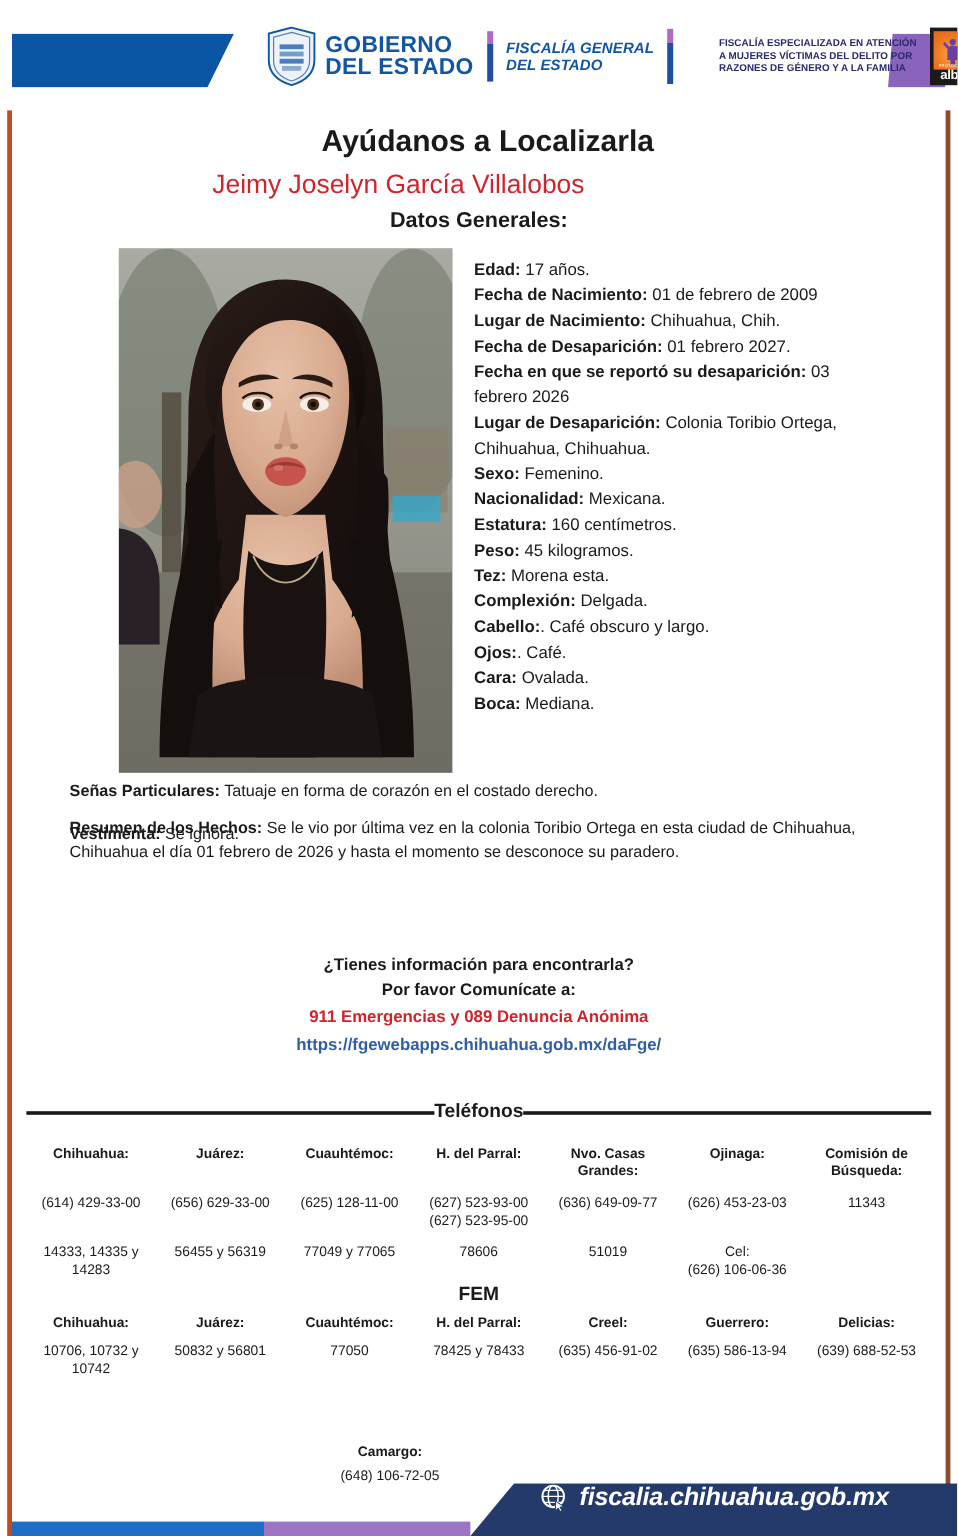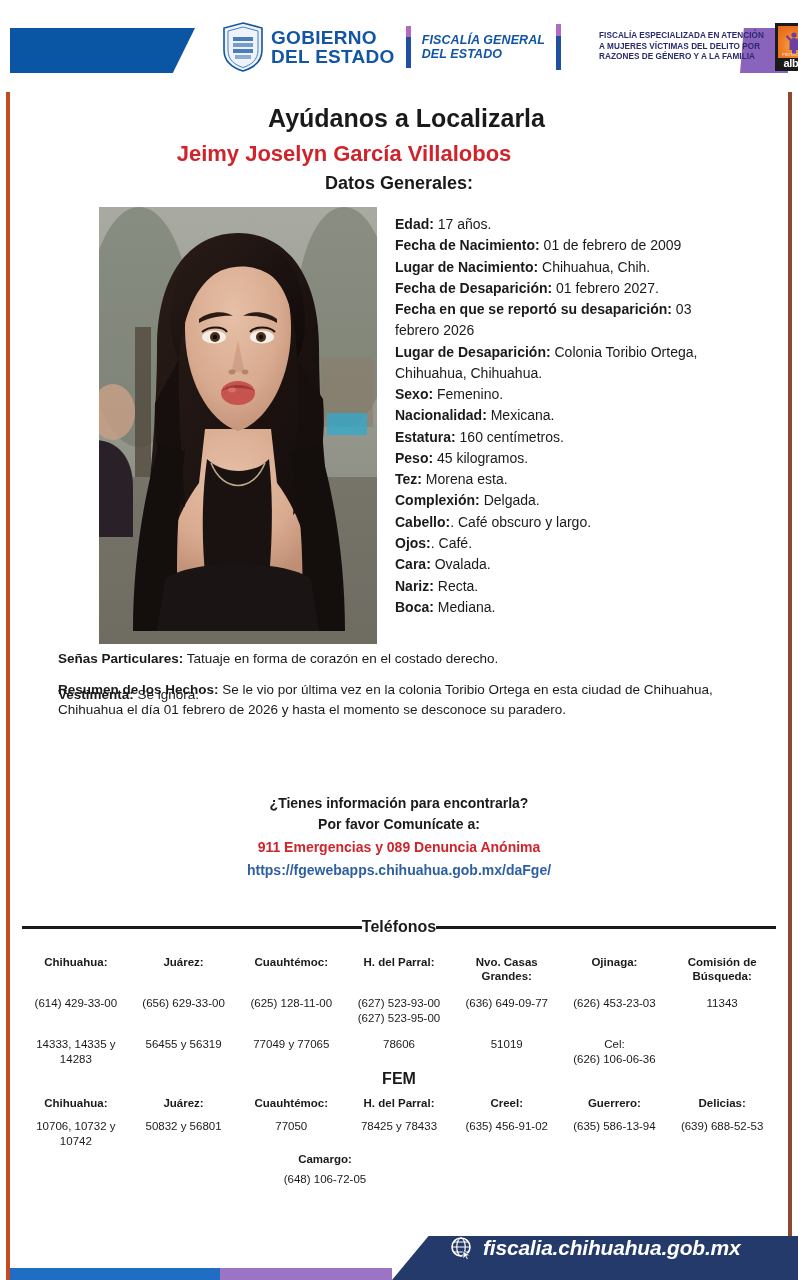--- a/index.html
+++ b/index.html
@@ -149,25 +149,25 @@
     left: 0; top: 104px;
     width: 798px;
     text-align: center;
     font-size: 25px;
     font-weight: 700;
     color: #1a1a1a;
     padding-left: 15px;
   }
   .title-name {
     position: absolute;
-    left: 16px; top: 141px;
+    left: 4px; top: 141px;
     width: 656px;
     text-align: center;
     font-size: 22px;
-    font-weight: 700;
+    font-weight: 400;
     color: #d0232b;
   }
   .title-sub {
     position: absolute;
     left: 0; top: 173px;
     width: 798px;
     text-align: center;
     font-size: 18px;
     font-weight: 700;
     color: #1a1a1a;
@@ -266,21 +266,21 @@
     text-align: center;
     font-size: 16px;
     font-weight: 700;
     color: #1a1a1a;
   }
   .tel-table.t2 { top: 1096px; }
   .tel-table.t2 .th { padding-bottom: 9px; }
 
   .camargo {
     position: absolute;
-    left: 0; top: 1153px;
+    left: 0; top: 1204px;
     width: 650px;
     text-align: center;
     color: #1a1a1a;
   }
   .camargo .lbl { font-size: 11.5px; font-weight: 700; }
   .camargo .val { font-size: 11.5px; margin-top: 8px; }
 
   
   .footer-bar {
     position: absolute;
@@ -455,21 +455,20 @@
     <div class="row"><b>Lugar de Desaparición:</b> <span>Colonia Toribio Ortega, Chihuahua, Chihuahua.</span></div>
     <div class="row"><b>Sexo:</b> <span>Femenino.</span></div>
     <div class="row"><b>Nacionalidad:</b> <span>Mexicana.</span></div>
     <div class="row"><b>Estatura:</b> <span>160 centímetros.</span></div>
     <div class="row"><b>Peso:</b> <span>45 kilogramos.</span></div>
     <div class="row"><b>Tez:</b> <span>Morena esta.</span></div>
     <div class="row"><b>Complexión:</b> <span>Delgada.</span></div>
     <div class="row"><b>Cabello:</b><span>. Café obscuro y largo.</span></div>
     <div class="row"><b>Ojos:</b><span>. Café.</span></div>
     <div class="row"><b>Cara:</b> <span>Ovalada.</span></div>
-    <div class="row"><b>Nariz:</b> <span>Recta.</span></div>
     <div class="row"><b>Boca:</b> <span>Mediana.</span></div>
   </div>
 
   <div class="para p1">
     <b>Señas Particulares:</b>
     <span>Tatuaje en forma de corazón en el costado derecho.</span>
   </div>
   <div class="para p2">
     <b>Vestimenta:</b>
     <span>Se ignora.</span>

